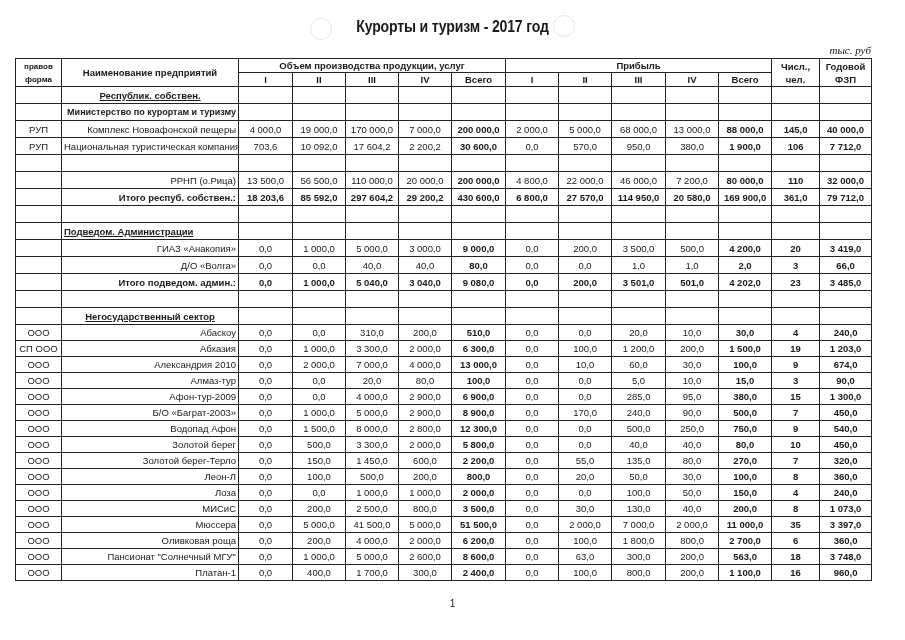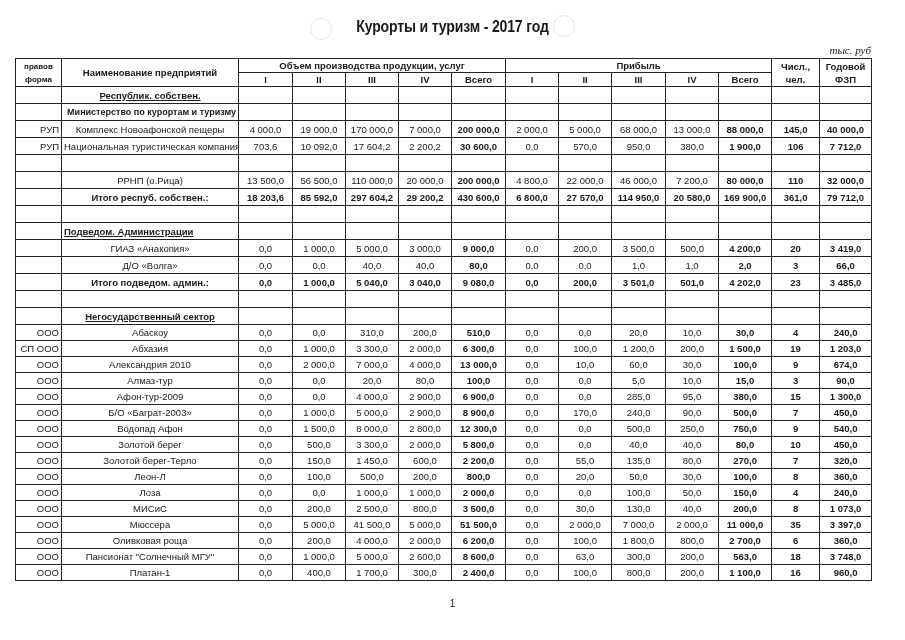--- a/index.html
+++ b/index.html
@@ -7,22 +7,22 @@
   .title { position:absolute; top:18px; left:0; width:905px; text-align:center; font-size:16px; font-weight:bold; letter-spacing:-0.2px; transform:scaleX(0.88); }
   .ring { position:absolute; width:20px; height:20px; border:1px solid #e6e6e6; border-radius:50%; }
   .unit { position:absolute; top:44px; right:34px; font-size:11px; font-style:italic;font-family:Liberation Serif, serif; }
   .pagenum { position:absolute; top:598px; left:0; width:905px; text-align:center; font-size:10px; }
   table { position:absolute; left:15px; top:58px; border-collapse:collapse; table-layout:fixed; width:856px; }
   td, th { border:1px solid #222; padding:0 2px; font-size:9.5px; white-space:nowrap; overflow:hidden; height:15px; line-height:15px; }
   th { font-weight:bold; text-align:center; font-size:9.5px; }
   th.small { font-size:8px; line-height:10px; }
   td.num { text-align:center; }
   td.b { font-weight:bold; }
-  td.form { text-align:right;margin-top:8px; }
-  td.name { text-align:center; }
+  td.form { text-align:center;margin-top:8px; }
+  td.name { text-align:right; }
   td.sec { text-align:center; font-weight:bold; text-decoration:underline; }
   td.secl { text-align:left; font-weight:bold; text-decoration:underline; }
   td.sub { text-align:right; font-weight:bold; font-size:9px; }
   tr.top td { height:16px; }
   tr.hdr th { height:13px; line-height:13px; }
 </style>
 </head>
 <body>
 
 <div class="ring" style="left:310px;top:18px;"></div>

